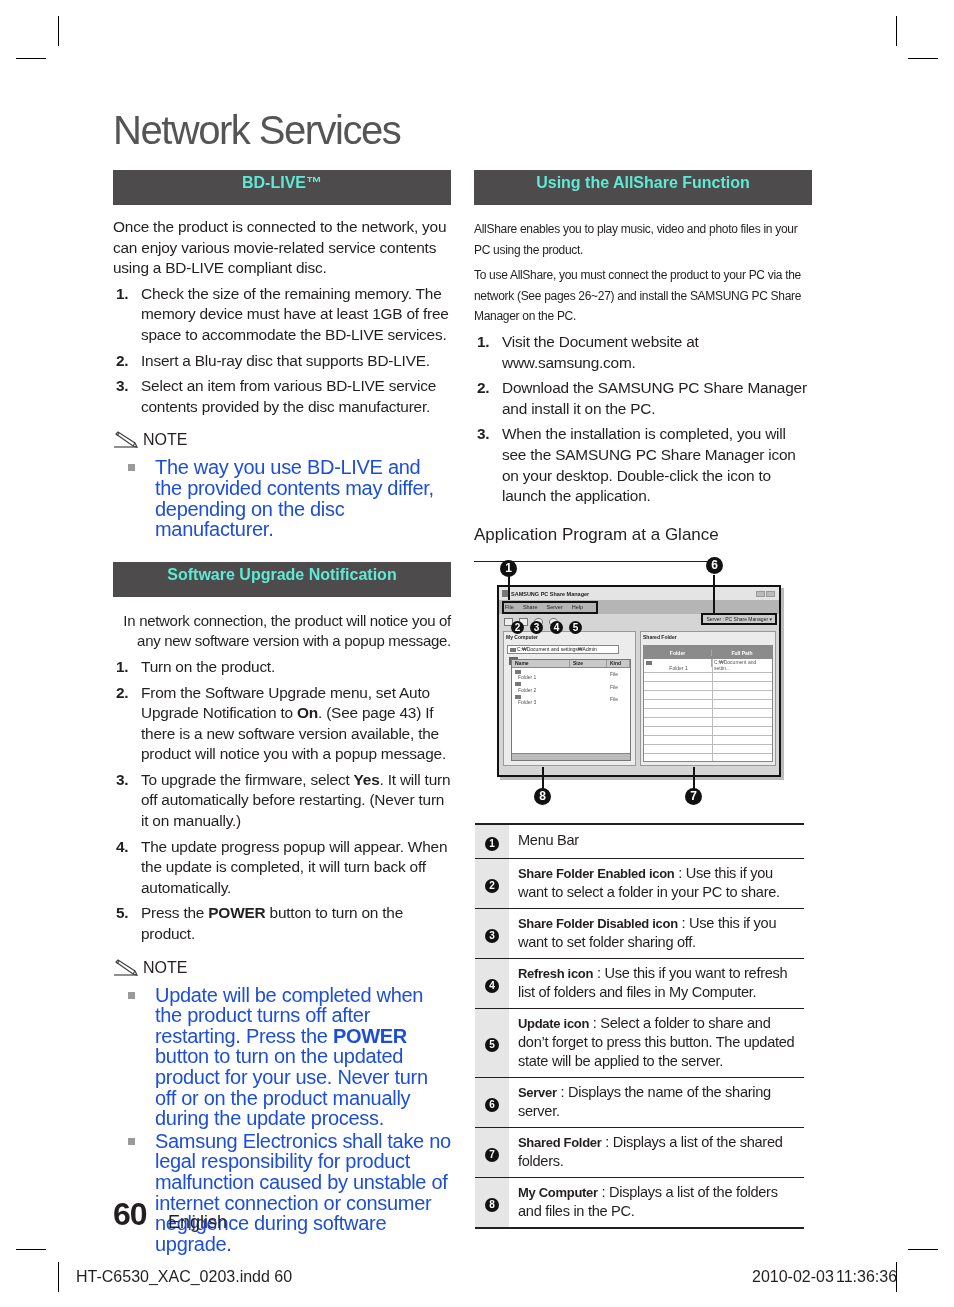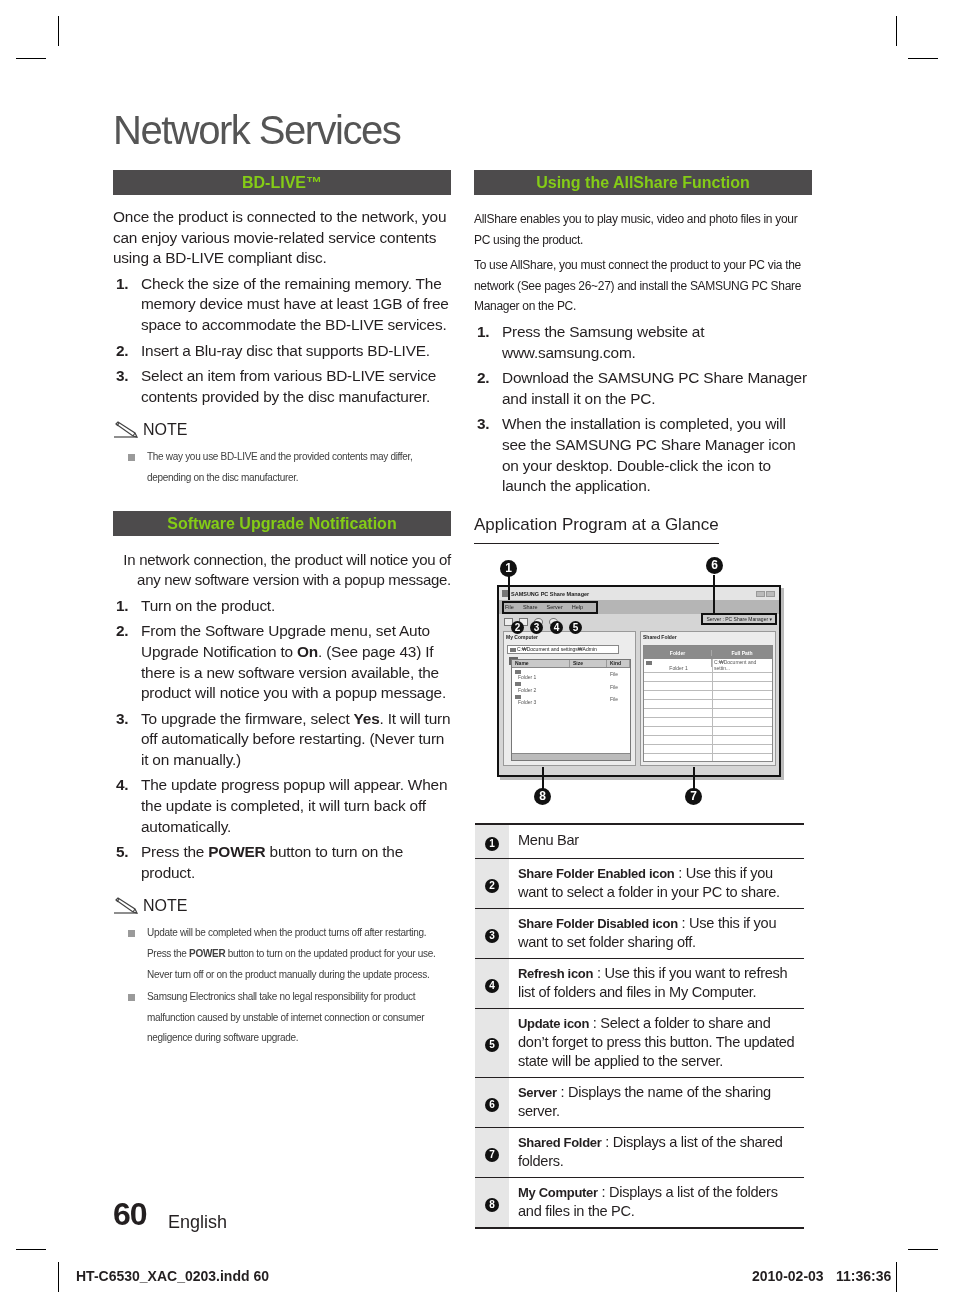--- a/index.html
+++ b/index.html
@@ -7,39 +7,39 @@
   body { position: relative; font-family: "Liberation Sans", sans-serif; color: #231f20; }
 
   .crop { position: absolute; background: #000; }
 
   .page-title { position: absolute; left: 113px; top: 108px; font-size: 40px; font-weight: 300; color: #555; letter-spacing: -1.5px; font-family: "Liberation Sans", sans-serif; }
 
   .col { position: absolute; width: 338px; }
   .col-left { left: 113px; top: 170px; }
   .col-right { left: 474px; top: 170px; }
 
-  .section-bar { background: #4d4b4c; color: #84cc16; font-weight: bold; font-size: 16px; text-align: center; height: 25px; line-height: 25px; }
+  .section-bar { background: #4d4b4c; color: #5eead4; font-weight: bold; font-size: 16px; text-align: center; height: 35px; line-height: 25px; }
 
   p.body { font-size: 15.4px; line-height: 20.6px; margin-top: 12px; color: #231f20; letter-spacing: -0.2px; }
   p.body.narrow { font-size: 12px; letter-spacing: -0.3px; margin-top: 10px; }
 
   ol.steps { list-style: none; margin-top: 4px; }
   ol.steps li { display: flex; font-size: 15.4px; line-height: 20.6px; margin-top: 5px; letter-spacing: -0.2px; }
   ol.steps li .num { width: 28px; flex: 0 0 28px; font-weight: bold; padding-left: 3px; }
   ol.steps li .txt { flex: 1; }
   b { font-weight: bold; }
 
   .note-head { display: flex; align-items: center; margin-top: 14px; font-size: 16px; }
   .note-head svg { margin-right: 4px; }
   ul.note-list { list-style: none; margin-top: 8px; }
-  ul.note-list li { display: flex; font-size: 10px; line-height: 20.6px; color: #404040; letter-spacing: -0.3px; margin-bottom: 2px; }
+  ul.note-list li { display: flex; font-size: 20px; line-height: 20.6px; color: #1d4ed8; letter-spacing: -0.3px; margin-bottom: 2px; gap: 8px; }
   ul.note-list li .sq { flex: 0 0 34px; padding-left: 15px; padding-top: 7px; }
   ul.note-list li .sq i { display: block; width: 7px; height: 7px; background: #9a9a9a; }
 
-  .subhead { font-size: 17px; margin-top: 18px; display: inline-block; border-bottom: 1.5px solid #231f20; padding-bottom: 8px; }
+  .subhead { font-size: 17px; margin-top: 18px; display: inline-block; border-bottom: 1.5px solid #231f20; padding-bottom: 16px; }
 
   
   .shot { position: absolute; left: 497px; top: 585px; width: 284px; height: 192px; background: #d5d5d5; border: 2px solid #111; box-shadow: 3px 3px 0 #bbb; font-size: 6px; color: #222; }
   .shot .titlebar { height: 13px; display: flex; align-items: center; padding-left: 3px; background: #e4e4e4; font-weight: bold; font-size: 5.5px; }
   .shot .titlebar .appicon { width: 7px; height: 7px; background: #777; margin-right: 2px; }
   .shot .winbtns { margin-left: auto; display: flex; gap: 1px; padding-right: 4px; }
   .shot .winbtns span { width: 9px; height: 6px; background: #bbb; border: 1px solid #999; }
   .shot .menubar { height: 14px; background: #b5b5b5; display: flex; align-items: center; padding-left: 6px; gap: 9px; font-size: 5.5px; }
   .shot .menu-hl { position: absolute; left: 3px; top: 14px; width: 96px; height: 13px; border: 2px solid #111; }
   .shot .toolbar { height: 16px; display: flex; align-items: center; padding-left: 5px; gap: 6px; position: relative; }
@@ -76,21 +76,21 @@
   table.legend tr { border-bottom: 1.5px solid #231f20; }
   table.legend tr:first-child { border-top: 2px solid #231f20; }
   table.legend tr:last-child { border-bottom: 2.5px solid #231f20; }
   table.legend td.n { width: 34px; background: #e6e6e6; text-align: center; vertical-align: middle; }
   table.legend td.n span { display: inline-block; width: 14px; height: 14px; border-radius: 50%; background: #111; color: #fff; font-size: 10px; font-weight: bold; line-height: 14px; }
   table.legend td.t { padding: 5px 0 6px 9px; font-size: 14.6px; line-height: 19px; letter-spacing: -0.3px; color: #231f20; }
   table.legend td.t b { font-size: 13px; }
 
   .footer-num { position: absolute; left: 113px; top: 1196px; font-size: 32px; font-weight: bold; letter-spacing: -1px; }
   .footer-lang { position: absolute; left: 168px; top: 1212px; font-size: 18px; }
-  .slug { position: absolute; top: 1268px; font-size: 14px; color: #231f20; font-weight: bold; }
+  .slug { position: absolute; top: 1268px; font-size: 16px; color: #231f20; }
 </style>
 </head>
 <body>
 
 <div class="crop" style="left:58px;top:16px;width:1px;height:30px"></div>
 <div class="crop" style="left:16px;top:58px;width:30px;height:1px"></div>
 <div class="crop" style="left:896px;top:16px;width:1px;height:30px"></div>
 <div class="crop" style="left:908px;top:58px;width:30px;height:1px"></div>
 <div class="crop" style="left:16px;top:1249px;width:30px;height:1px"></div>
 <div class="crop" style="left:58px;top:1262px;width:1px;height:30px"></div>
@@ -187,21 +187,21 @@
   </ul>
 </div>
 
 <div class="col col-right">
   <div class="section-bar">Using the AllShare Function</div>
   <p class="body narrow" style="margin-top:14px">AllShare enables you to play music, video and photo files in your PC using the product.</p>
   <p class="body narrow" style="margin-top:5px">To use AllShare, you must connect the product to your PC via the network (See pages 26~27) and install the SAMSUNG PC Share Manager on the PC.</p>
   <ol class="steps">
     <li>
         <span class="num">1.</span>
-        <span class="txt">Press the Samsung website at www.samsung.com.</span>
+        <span class="txt">Visit the Document website at www.samsung.com.</span>
       </li>
     <li>
         <span class="num">2.</span>
         <span class="txt">Download the SAMSUNG PC Share Manager and install it on the PC.</span>
       </li>
     <li>
         <span class="num">3.</span>
         <span class="txt">When the installation is completed, you will see the SAMSUNG PC Share Manager icon on your desktop. Double-click the icon to launch the application.</span>
       </li>
   </ol>

